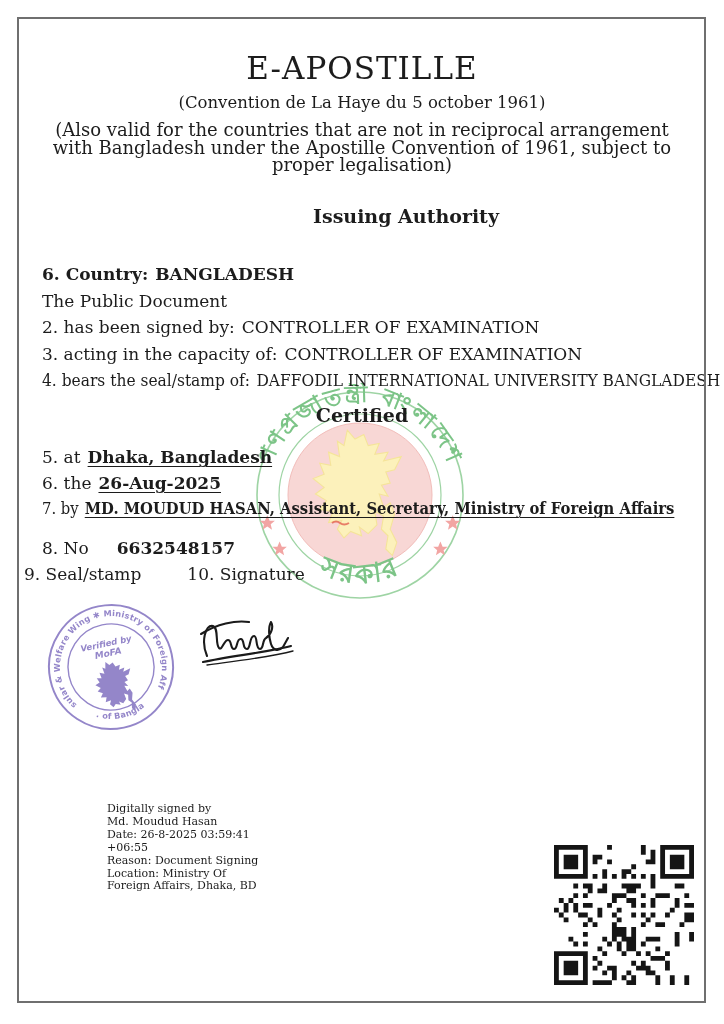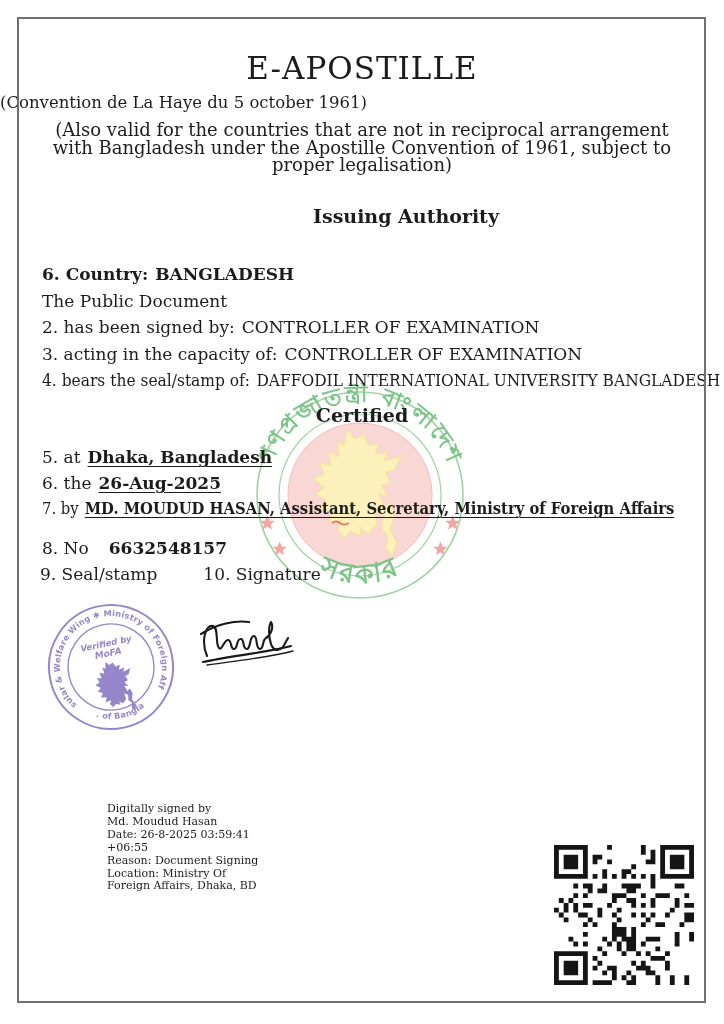--- a/index.html
+++ b/index.html
@@ -4,38 +4,38 @@
 <style>
   html,body{margin:0;padding:0;background:#ffffff;}
   .canvas{position:relative;width:724px;height:1024px;background:#ffffff;overflow:hidden;
           font-family:"DejaVu Serif","Liberation Serif",serif;color:#1c1c1c;}
   .frame{position:absolute;left:17px;top:17px;width:689px;height:986px;
          border:2px solid #6f6f6f;box-sizing:border-box;pointer-events:none;z-index:3;}
   .wm{position:absolute;left:248px;top:383px;width:224px;height:224px;z-index:0;}
   .content{position:absolute;inset:0;z-index:1;}
   .title{position:absolute;top:50px;left:0;width:100%;text-align:center;
          font-size:31px;font-weight:400;letter-spacing:1px;}
-  .subtitle{position:absolute;top:93px;left:0;width:100%;text-align:left;font-size:16.5px;}
+  .subtitle{position:absolute;top:93px;left:0;width:100%;text-align:center;font-size:16.5px;}
   .note{position:absolute;top:121px;left:52px;width:620px;text-align:center;
         font-size:18px;line-height:17.5px;}
   .h2{position:absolute;left:0;width:100%;text-align:center;font-size:19px;font-weight:700;}
   .h2.issuing{top:205px;margin-left:44px;}
   .h2.certified{top:404px;}
   .list{position:absolute;left:42px;font-size:17px;}
   .list1{top:261px;line-height:26.6px;}
   .list2{top:445px;line-height:25.6px;}
   .line{white-space:nowrap;}
   .lbl{margin-right:7px;}
   .b{font-weight:700;}
   .bu{font-weight:700;text-decoration:underline;text-decoration-thickness:1.4px;text-underline-offset:3px;}
   .fit91{display:inline-block;transform:scaleX(.91);transform-origin:left center;}
   .fit87{display:inline-block;transform:scaleX(.87);transform-origin:left center;}
   .line8{position:absolute;left:42px;top:538px;font-size:17px;}
-  .line8 .val{margin-left:20px;}
-  .line9{position:absolute;left:40px;top:564px;font-size:17px;display:flex;gap:46px;}
+  .line8 .val{margin-left:28px;}
+  .line9{position:absolute;left:24px;top:564px;font-size:17px;display:flex;gap:46px;}
   .stamp{position:absolute;left:44px;top:600px;width:134px;height:134px;opacity:.92;}
   .sig{position:absolute;left:191px;top:612px;width:105px;height:58px;}
   .digisig{position:absolute;left:107px;top:803px;font-size:11px;line-height:12.9px;}
   .qr{position:absolute;left:554px;top:845px;width:140px;height:140px;}
 </style>
 </head>
 <body>
 
 <div class="canvas">
 

